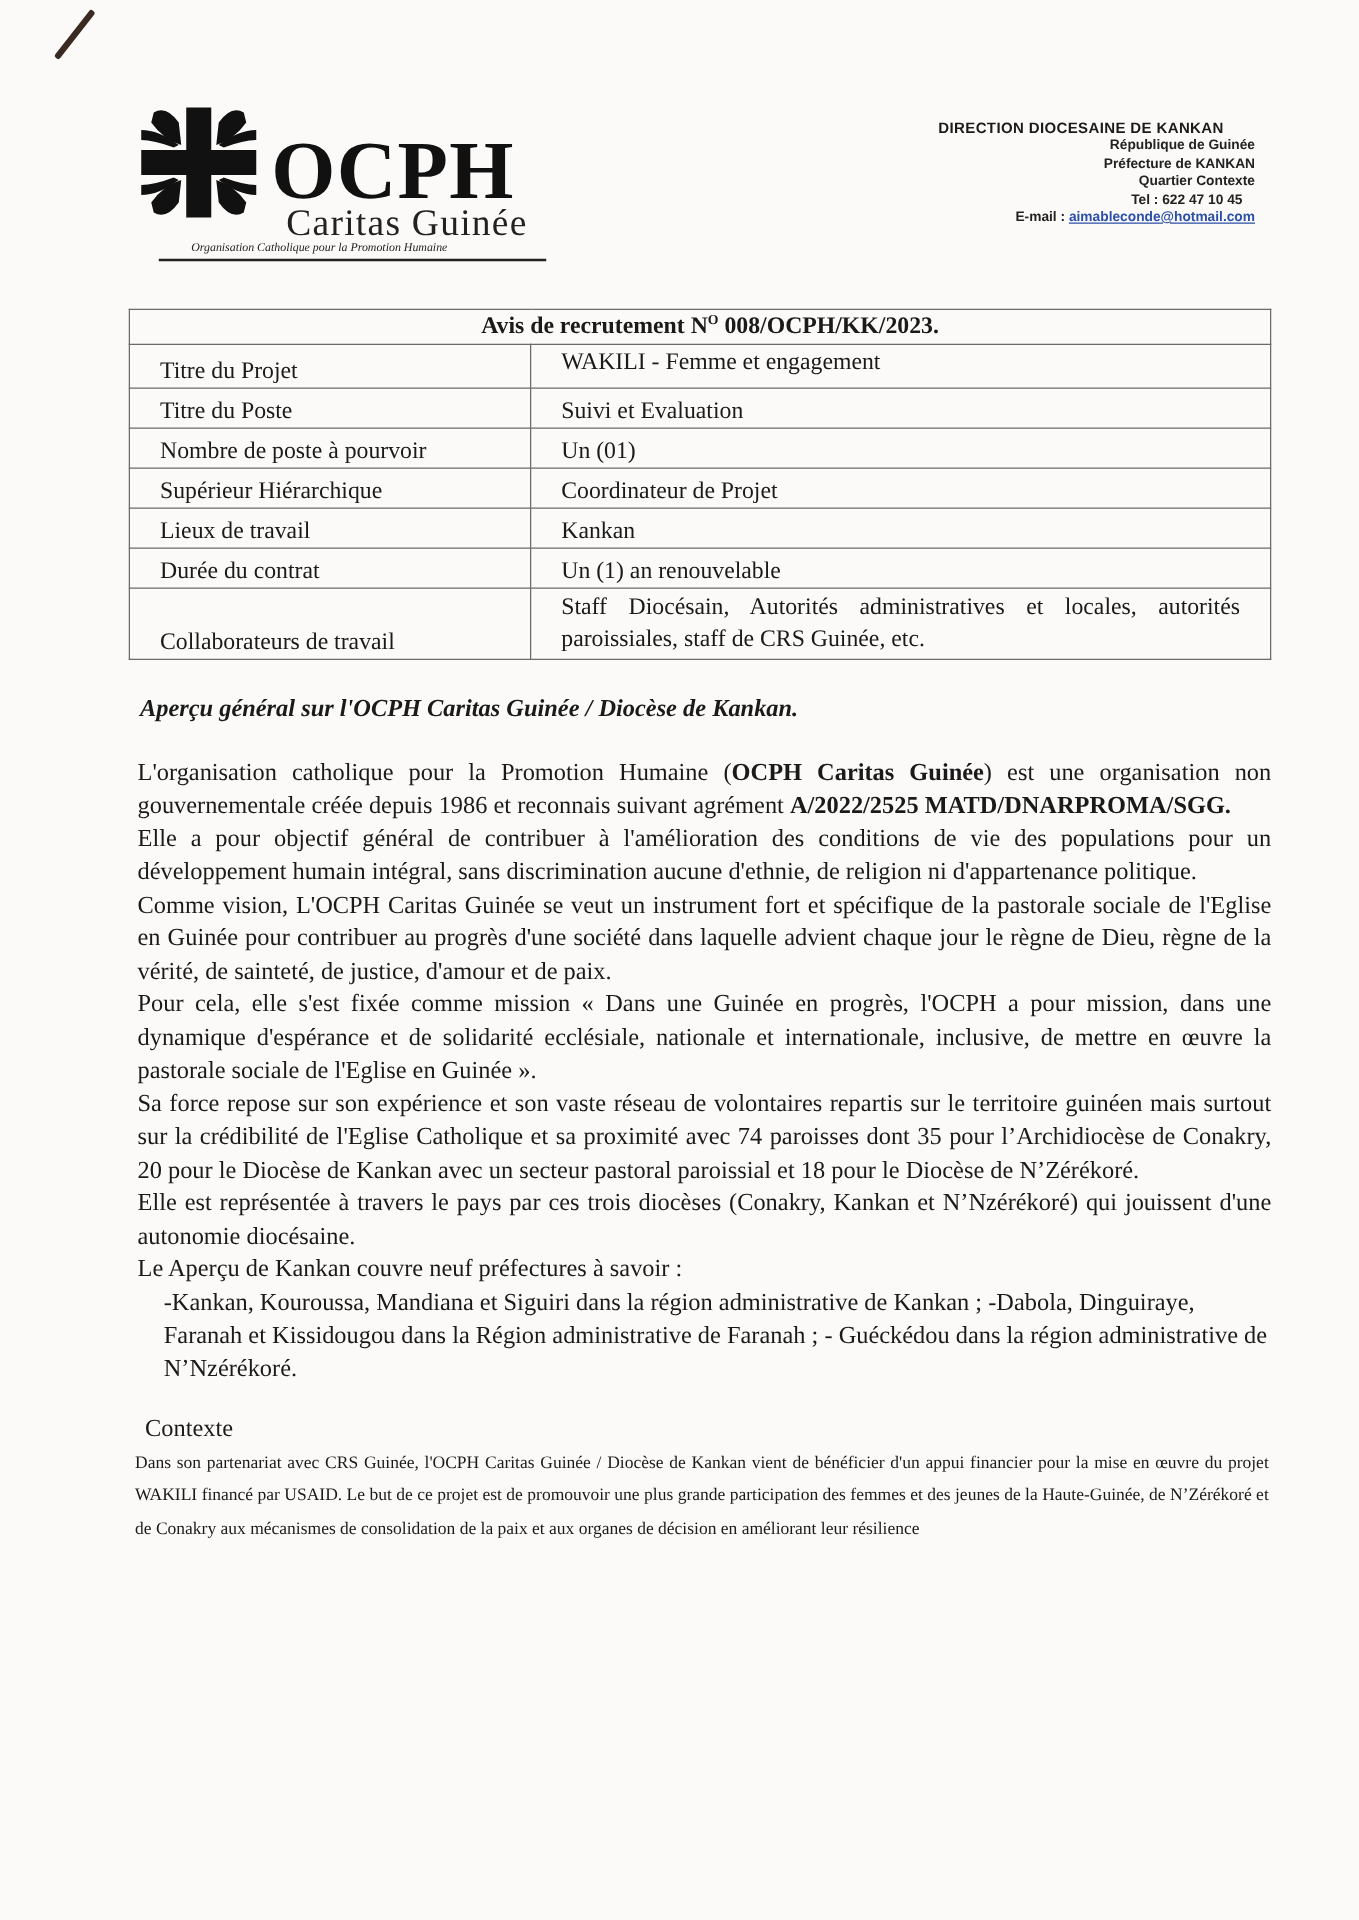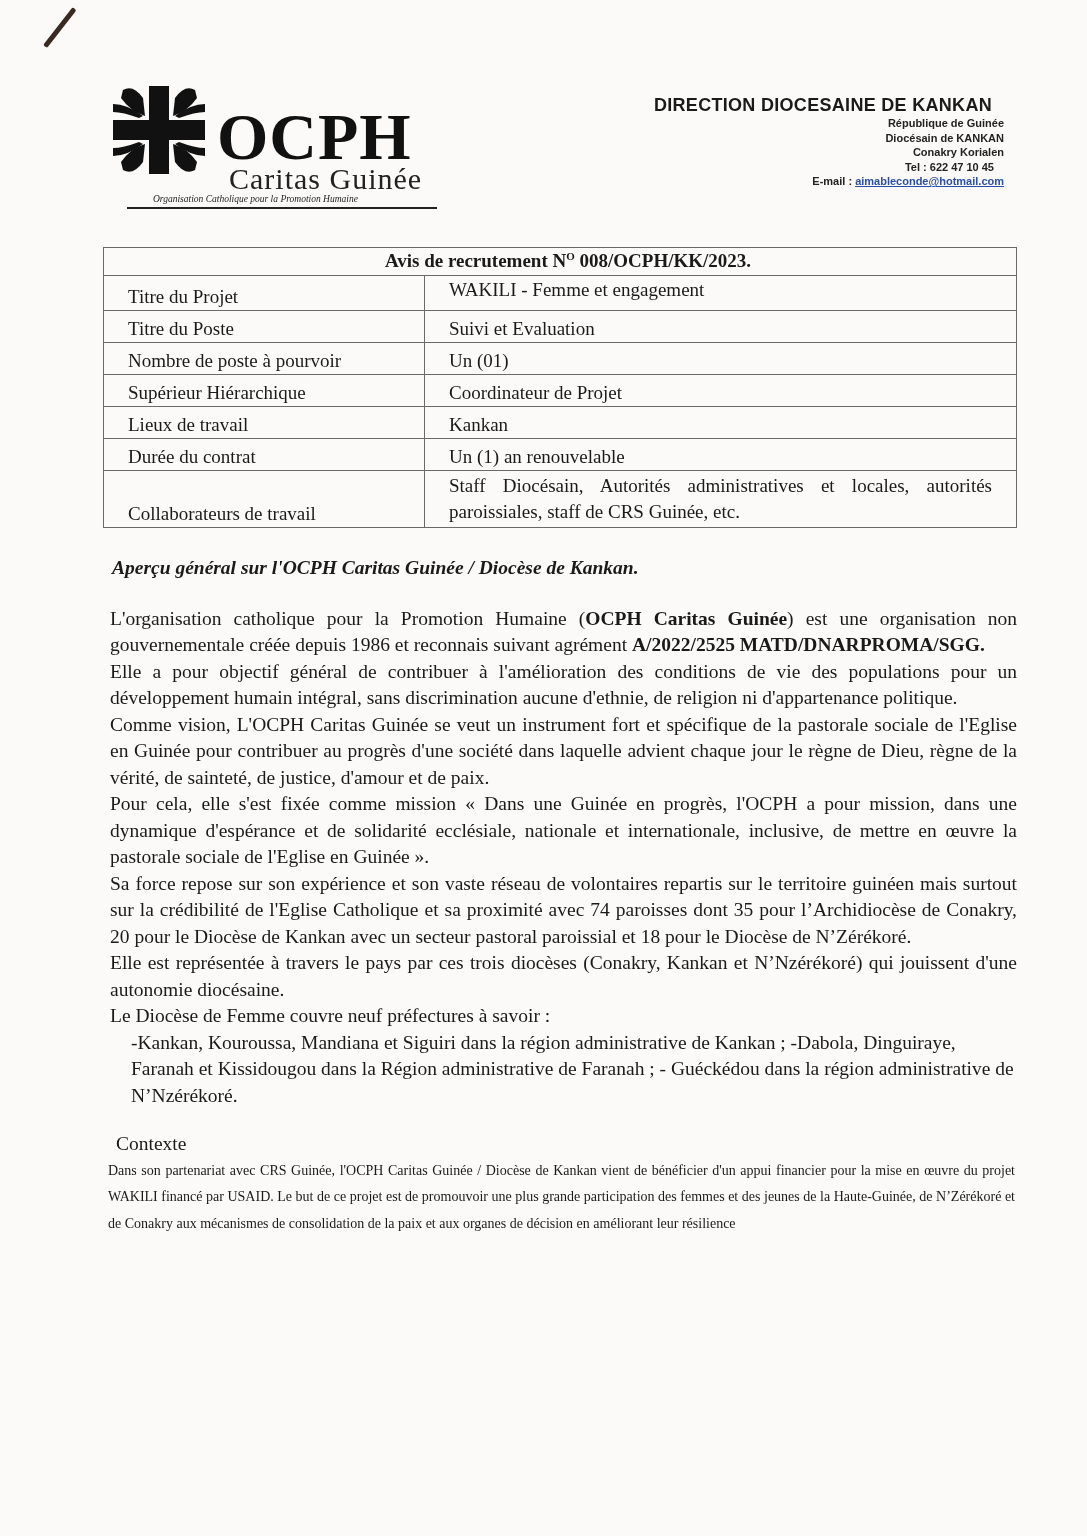--- a/index.html
+++ b/index.html
@@ -30,21 +30,21 @@
       color: #222; letter-spacing: 1px;
     }
     .logo-tagline {
       position: absolute; left: 44px; top: 114px;
       font-family: "Liberation Serif", serif; font-style: italic;
       font-size: 9.5px; color: #222; white-space: nowrap;
     }
     .logo-rule { position: absolute; left: 18px; top: 127px; width: 310px; height: 2px; background: #222; }
 
     .direction { position: absolute; right: 100px; top: 95px; text-align: right; font-family: "Liberation Sans", sans-serif; }
-    .direction .title { font-weight: bold; font-size: 18px; letter-spacing: 0.3px; color: #1a1a1a; margin-right: 12px; }
+    .direction .title { font-weight: bold; font-size: 12px; letter-spacing: 0.3px; color: #1a1a1a; margin-right: 25px; }
     .direction .line { font-weight: bold; font-size: 11px; line-height: 14.5px; color: #222; }
     .direction .email-label { font-weight: bold; }
     .direction .email { color: #2a4fa8; text-decoration: underline; font-weight: bold; }
 
     
     .recruit-table {
       position: absolute; left: 86px; top: 247px; width: 914px;
       border-collapse: collapse; font-size: 19px;
     }
     .recruit-table td, .recruit-table th {
@@ -94,22 +94,22 @@
     </svg>
     <div class="logo-ocph">OCPH</div>
     <div class="logo-caritas">Caritas Guinée</div>
     <div class="logo-tagline">Organisation Catholique pour la Promotion Humaine</div>
     <div class="logo-rule"></div>
   </div>
 
   <div class="direction">
     <div class="title">DIRECTION DIOCESAINE DE KANKAN</div>
     <div class="line">République de Guinée</div>
-    <div class="line">Diocésain de KANKAN</div>
-    <div class="line">Conakry Korialen</div>
+    <div class="line">Préfecture de KANKAN</div>
+    <div class="line">Quartier Contexte</div>
     <div class="line" style="margin-right:10px;">Tel  : 622 47 10 45</div>
     <div class="line">
       <span class="email-label">E-mail :</span>
       <span class="email">aimableconde@hotmail.com</span>
     </div>
   </div>
 
   <table class="recruit-table">
     <tbody>
         <tr>
@@ -151,20 +151,20 @@
   <div class="content">
     <div class="section-title">Aperçu général sur l'OCPH Caritas Guinée / Diocèse de Kankan.</div>
 
     <p class="para"><span>L'organisation catholique pour la Promotion Humaine (</span><b>OCPH Caritas Guinée</b><span>) est une organisation non gouvernementale créée depuis 1986 et reconnais suivant agrément </span><b>A/2022/2525 MATD/DNARPROMA/SGG.</b></p>
 
     <p class="para">Elle a pour objectif général de contribuer à l'amélioration des conditions de vie des populations pour un développement humain intégral, sans discrimination aucune d'ethnie, de religion ni d'appartenance politique.</p>
     <p class="para">Comme vision, L'OCPH Caritas Guinée se veut un instrument fort et spécifique de la pastorale sociale de l'Eglise en Guinée pour contribuer au progrès d'une société dans laquelle advient chaque jour le règne de Dieu, règne de la vérité, de sainteté, de justice, d'amour et de paix.</p>
     <p class="para">Pour cela, elle s'est fixée comme mission « Dans une Guinée en progrès, l'OCPH a pour mission, dans une dynamique d'espérance et de solidarité ecclésiale, nationale et internationale, inclusive, de mettre en œuvre la pastorale sociale de l'Eglise en Guinée ».</p>
     <p class="para">Sa force repose sur son expérience et son vaste réseau de volontaires repartis sur le territoire guinéen mais surtout sur la crédibilité de l'Eglise Catholique et sa proximité avec 74 paroisses dont 35 pour l’Archidiocèse de Conakry, 20 pour le Diocèse de Kankan avec un secteur pastoral paroissial et 18 pour le Diocèse de N’Zérékoré.</p>
     <p class="para">Elle est représentée à travers le pays par ces trois diocèses (Conakry, Kankan et N’Nzérékoré) qui jouissent d'une autonomie diocésaine.</p>
-    <p class="para">Le Diocèse de Femme couvre neuf préfectures à savoir :</p>
+    <p class="para">Le Aperçu de Kankan couvre neuf préfectures à savoir :</p>
     <p class="para indent-block">-Kankan, Kouroussa, Mandiana et Siguiri dans la région administrative de Kankan ; -Dabola, Dinguiraye, Faranah et Kissidougou dans la Région administrative de Faranah ; - Guéckédou dans la région administrative de N’Nzérékoré.</p>
 
     <div class="contexte-title">Contexte</div>
     <p class="para contexte">Dans son partenariat avec CRS Guinée, l'OCPH Caritas Guinée / Diocèse de Kankan vient de bénéficier d'un appui financier pour la mise en œuvre du projet WAKILI financé par USAID. Le but de ce projet est de promouvoir une plus grande participation des femmes et des jeunes de la Haute-Guinée, de N’Zérékoré et de Conakry aux mécanismes de consolidation de la paix et aux organes de décision en améliorant leur résilience</p>
   </div>
 
 </div>
 
 </body></html>

